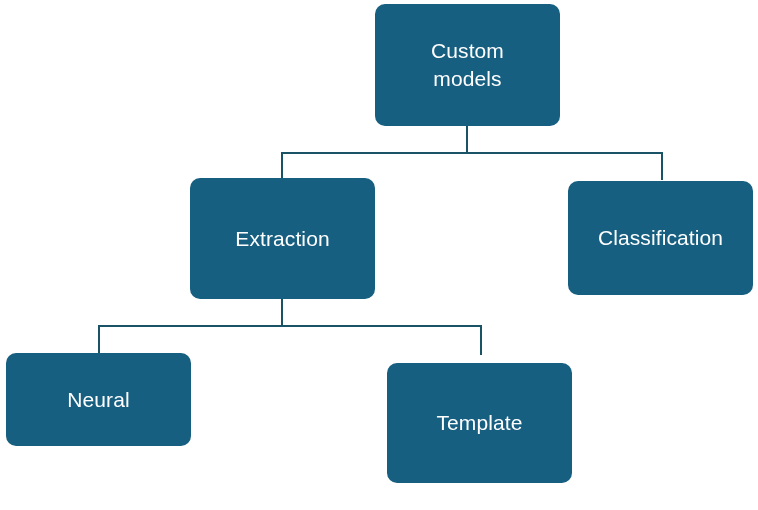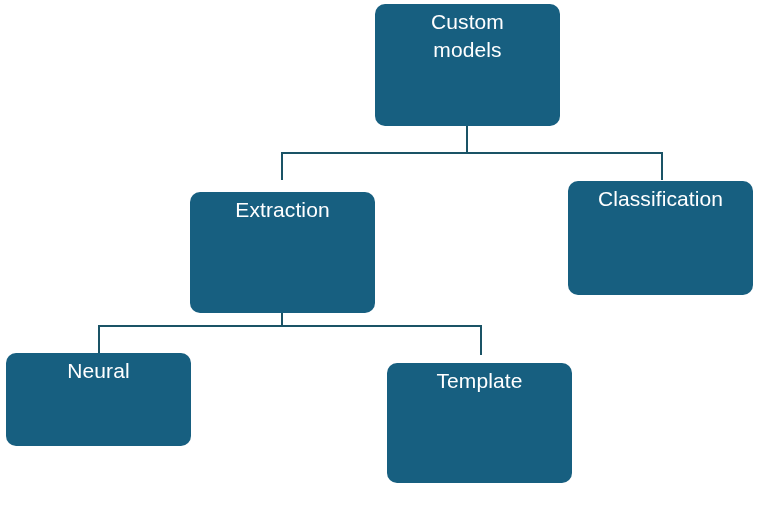--- a/index.html
+++ b/index.html
@@ -17,38 +17,39 @@
     height: 510px;
     background: #ffffff;
     overflow: hidden;
   }
   .node-box {
     position: absolute;
     box-sizing: border-box;
     background: #175F80;
     border-radius: 10px;
     display: flex;
+    align-items: center;
     justify-content: center;
     text-align: center;
     color: #ffffff;
     font-size: 21px;
     font-weight: 400;
     line-height: 1.32;
     letter-spacing: 0.1px;
     font-family: "Liberation Sans", sans-serif;
     padding: 4px 10px;
     user-select: none;
   }
   .node-label {
     display: block;
     white-space: pre-line;
   }
   
   #node-custom-models { left: 375px; top: 4px;   width: 185px; height: 122px; }
-  #node-extraction     { left: 190px; top: 192px; width: 185px; height: 121px; }
+  #node-extraction     { left: 190px; top: 178px; width: 185px; height: 121px; }
   #node-classification { left: 568px; top: 181px; width: 185px; height: 114px; }
   #node-neural         { left: 6px;   top: 353px; width: 185px; height: 93px; }
   #node-template       { left: 387px; top: 363px; width: 185px; height: 120px; }
 
   
   .connector {
     position: absolute;
     background: #1A5366;
   }
   .connector.v { width: 2px; }

